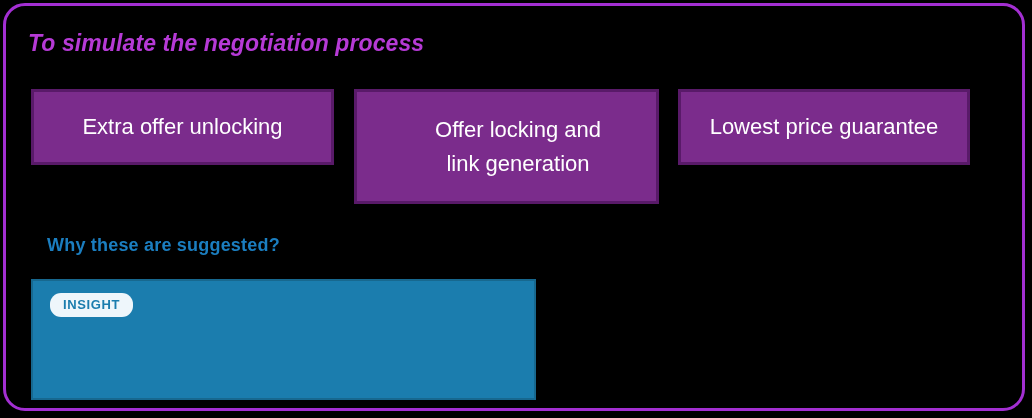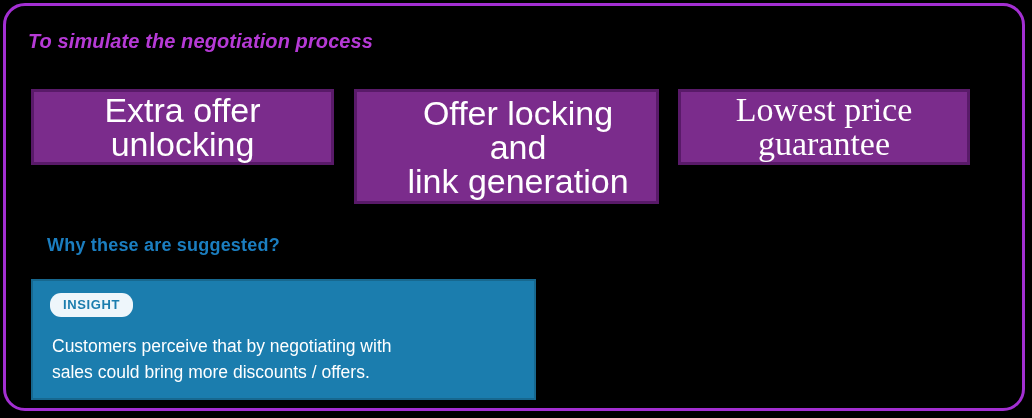--- a/index.html
+++ b/index.html
@@ -23,21 +23,21 @@
     box-sizing: border-box;
     background: #000000;
     border: 3px solid #a32fd2;
     border-radius: 22px;
   }
 
   #section-title {
     position: absolute;
     left: 22px;
     top: 24px;
-    font-size: 20px;
+    font-size: 23px;
     font-weight: bold;
     font-style: italic;
     color: #b63ad6;
     letter-spacing: 0.1px;
     white-space: nowrap;
   }
 
   #suggestion-row {
     position: absolute;
     left: 25px;
@@ -46,32 +46,32 @@
     height: 118px;
   }
 
   .suggestion-card {
     position: absolute;
     top: 0;
     box-sizing: border-box;
     background: #7b2c8c;
     border: 3px solid #591a69;
     color: #ffffff;
-    font-size: 34px;
+    font-size: 22px;
     line-height: 34px;
     display: flex;
     align-items: center;
     justify-content: center;
     text-align: center;
     padding: 0 10px;
   }
 
   .suggestion-card.card-0 { left: 0px;   width: 303px; height: 76px; }
   .suggestion-card.card-1 { left: 323px; width: 305px; height: 115px; padding-left: 33px; }
-  .suggestion-card.card-2 { left: 647px; width: 292px; height: 76px; font-family: Liberation Serif, serif; }
+  .suggestion-card.card-2 { left: 647px; width: 292px; height: 76px; }
 
   .suggestion-card .label {
     display: block;
     white-space: pre-line;
   }
 
   #why-title {
     position: absolute;
     left: 25px;
     top: 229px;
@@ -85,20 +85,21 @@
 
   #insight-card {
     position: absolute;
     left: 25px;
     top: 273px;
     width: 505px;
     height: 121px;
     box-sizing: border-box;
     background: #1b7dae;
     border: 2px solid #17688f;
+    text-align: center;
   }
 
   #insight-badge {
     position: absolute;
     left: 17px;
     top: 12px;
     background: #eef6fb;
     color: #1b7dae;
     font-size: 13px;
     font-weight: bold;
@@ -139,17 +140,15 @@
     <div class="suggestion-card card-2">
       <span class="label">Lowest price guarantee</span>
     </div>
 
   </div>
 
   <div id="why-title">Why these are suggested?</div>
 
   <div id="insight-card">
     <div id="insight-badge">INSIGHT</div>
-    <div id="insight-text">Customers perceive that by negotiating with
-sales could bring more discounts / offers.</div>
   </div>
 
 </div>
 
 </body></html>

